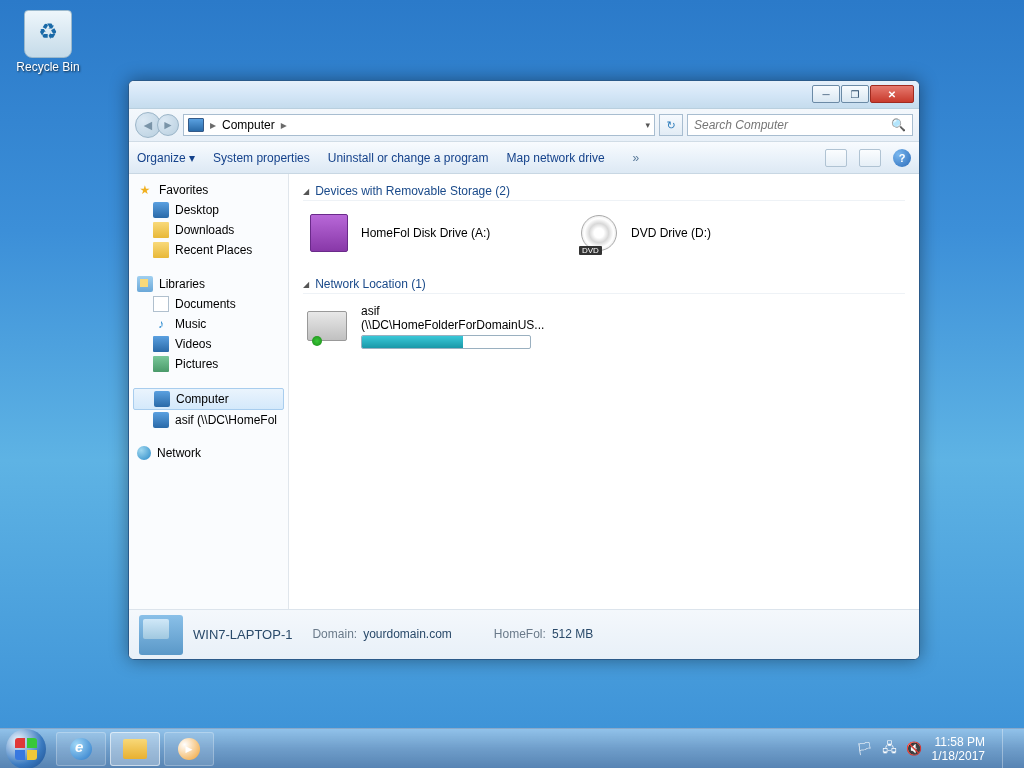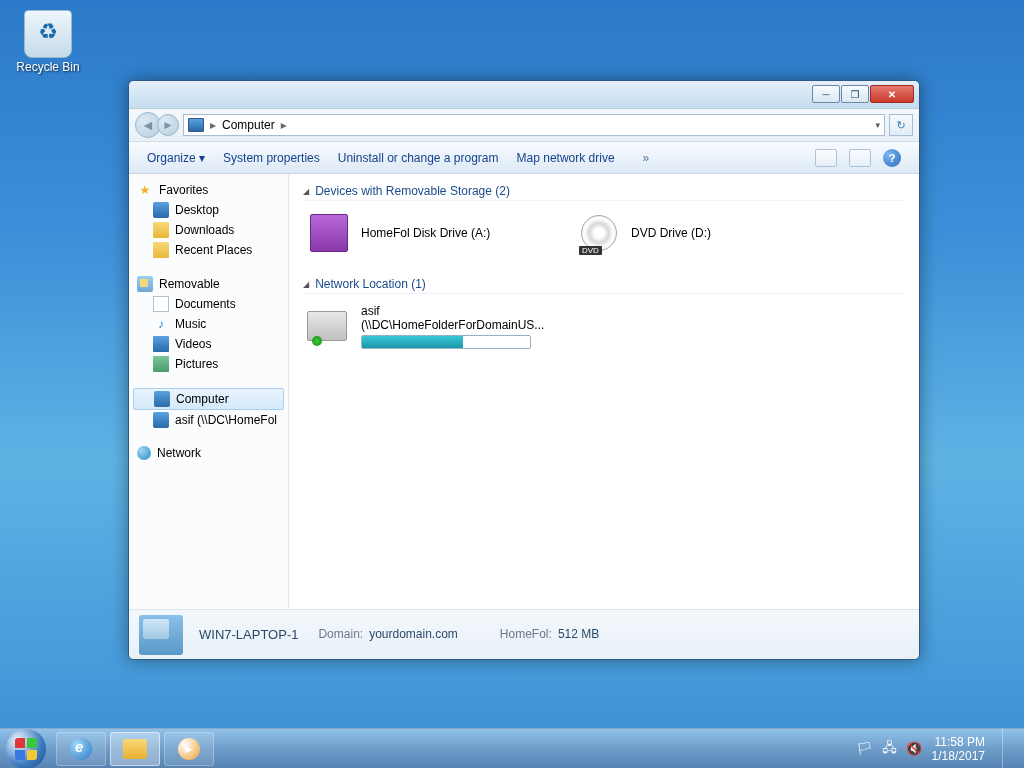--- a/index.html
+++ b/index.html
@@ -16,21 +16,21 @@
 .nav-circle{width:26px;height:26px;border-radius:50%;background:radial-gradient(circle at 30% 30%,#dce9f4,#b8cfdf);border:1px solid #9bb5c8;display:flex;align-items:center;justify-content:center;color:#7a94a8;font-size:14px;cursor:pointer;}
 .nav-circle+.nav-circle{margin-left:-4px;width:22px;height:22px;font-size:12px;}
 .addr{flex:1;height:22px;border:1px solid #a8bdd0;background:#fff;display:flex;align-items:center;padding:0 4px;gap:6px;}
 .addr .pc{width:16px;height:14px;background:linear-gradient(#5aa0e0,#2a6aa8);border:1px solid #355a88;border-radius:1px;}
 .addr .sep{color:#6a6a6a;}
 .addr .drop{margin-left:auto;color:#555;font-size:9px;}
 .ref-btn{width:24px;height:22px;border:1px solid #a8bdd0;background:linear-gradient(#f6fafe,#e2ecf5);display:flex;align-items:center;justify-content:center;color:#2a7aba;cursor:pointer;font-size:11px;}
 .search{width:226px;height:22px;border:1px solid #a8bdd0;background:#fff;display:flex;align-items:center;padding:0 6px;}
 .search input{border:none;outline:none;flex:1;font-style:italic;color:#888;font-size:12px;}
 .search .mag{color:#3a7ab8;}
-.toolbar{height:32px;background:linear-gradient(180deg,#f8fbfe,#eaf2fa 50%,#dde9f4);border-bottom:1px solid #c8d7e3;display:flex;align-items:center;padding:0 18px;gap:18px;color:#1a3e7a;}
+.toolbar{height:32px;background:linear-gradient(180deg,#f8fbfe,#eaf2fa 50%,#dde9f4);border-bottom:1px solid #c8d7e3;display:flex;align-items:center;padding:0 8px;gap:18px;color:#1a3e7a;}
 .toolbar .link{cursor:pointer;color:#15428b;}
 .toolbar .chev{color:#5a7a9a;margin-left:10px;}
 .toolbar .right{margin-left:auto;display:flex;gap:12px;align-items:center;}
 .tb-icon{width:22px;height:18px;border:1px solid #b0c3d3;background:linear-gradient(#fbfdff,#e6eff7);border-radius:2px;cursor:pointer;position:relative;}
 .help{width:18px;height:18px;border-radius:50%;background:radial-gradient(circle at 30% 30%,#7ab8f0,#2a6ab8);color:#fff;display:flex;align-items:center;justify-content:center;font-weight:bold;cursor:pointer;font-size:11px;}
 .body{flex:1;display:flex;overflow:hidden;}
 .sidebar{width:160px;background:#fafcfe;border-right:1px solid #e0e6ec;padding:6px 0;overflow:hidden;}
 .sb-group{margin-bottom:14px;}
 .sb-head{display:flex;align-items:center;gap:6px;padding:2px 8px;cursor:pointer;}
 .sb-item{display:flex;align-items:center;gap:6px;padding:2px 8px 2px 24px;cursor:pointer;white-space:nowrap;overflow:hidden;}
@@ -54,21 +54,21 @@
 .item{display:flex;align-items:center;gap:10px;width:260px;padding:4px;cursor:pointer;}
 .drive-icon{width:44px;height:44px;position:relative;text-align:right;}
 .floppy{width:38px;height:38px;background:linear-gradient(#b868d8,#8838a8);border:1px solid #6a2a8a;border-radius:2px;margin:3px;}
 .dvd{width:36px;height:36px;border-radius:50%;background:radial-gradient(circle,#fff 20%,#d8d8d8 40%,#fff 60%,#c8c8c8);margin:4px;border:1px solid #aaa;}
 .dvd-lab{position:absolute;bottom:0;left:2px;background:#333;color:#fff;font-size:8px;padding:0 3px;border-radius:1px;}
 .netdrive{width:40px;height:30px;background:linear-gradient(#e8e8e8,#c0c0c0);border:1px solid #999;border-radius:2px;margin-top:6px;position:relative;}
 .netdrive::after{content:"";position:absolute;bottom:-6px;left:4px;width:10px;height:10px;background:radial-gradient(#3ac838,#1a8a18);border-radius:50%;}
 .item-text{flex:1;}
 .progress{width:170px;height:14px;border:1px solid #9ab0c0;border-radius:2px;background:#fff;margin-top:3px;overflow:hidden;}
 .progress-fill{height:100%;width:60%;background:linear-gradient(180deg,#3ac8d8,#1a98a8);}
-.details{height:50px;border-top:1px solid #dce4ec;background:linear-gradient(#f4f8fc,#e8f0f8);display:flex;align-items:center;padding:0 10px;gap:16px;}
+.details{height:50px;border-top:1px solid #dce4ec;background:linear-gradient(#f4f8fc,#e8f0f8);display:flex;align-items:center;padding:0 10px;gap:10px;}
 .det-icon{width:44px;height:40px;background:linear-gradient(#8ac0e8,#5a98c8);border-radius:3px;position:relative;}
 .det-icon::before{content:"";position:absolute;top:4px;left:4px;width:26px;height:20px;background:linear-gradient(#d0e8f8,#a0c8e0);border-radius:2px;}
 .det-text{display:flex;flex-direction:column;gap:1px;}
 .det-row{display:flex;gap:6px;}
 .det-label{color:#6a7a8a;}
 .det-val{color:#2a4a6a;}
 .det-name{font-size:13px;color:#2a4a6a;}
 .taskbar{position:absolute;bottom:0;left:0;right:0;height:40px;background:linear-gradient(180deg,rgba(200,225,245,.6) 0%,rgba(120,160,200,.85) 50%,rgba(90,130,175,.9));border-top:1px solid rgba(255,255,255,.3);display:flex;align-items:center;padding:0 6px;}
 .start{width:40px;height:40px;border-radius:50%;background:radial-gradient(circle at 30% 30%,#f0f8ff,#3a7ac0 60%,#1a4a8a);display:flex;align-items:center;justify-content:center;cursor:pointer;margin-right:8px;position:relative;}
 .start::before{content:"";width:22px;height:22px;background:
@@ -110,20 +110,24 @@
       <div class="nav-circle">►</div>
     </div>
     <div class="addr">
       <span class="pc"></span>
       <span class="sep">▸</span>
       <span>Computer</span>
       <span class="sep">▸</span>
       <span class="drop">▾</span>
     </div>
     <div class="ref-btn">↻</div>
+    <div class="search">
+      <input placeholder="Search Computer" style="">
+      <span class="mag">🔍</span>
+    </div>
   </div>
 
   <div class="toolbar">
     <span class="link"><span>Organize</span> <span>▾</span></span>
     <span class="link">System properties</span>
     <span class="link">Uninstall or change a program</span>
     <span class="link">Map network drive</span>
     <span class="chev">»</span>
     <div class="right">
       <div class="tb-icon"></div>
@@ -148,21 +152,21 @@
             <span>Downloads</span>
           </div>
         <div class="sb-item">
             <span class="ico folder"></span>
             <span>Recent Places</span>
           </div>
       </div>
       <div class="sb-group">
         <div class="sb-head">
             <span class="ico lib"></span>
-            <span>Removable</span>
+            <span>Libraries</span>
           </div>
         <div class="sb-item">
             <span class="ico doc"></span>
             <span>Documents</span>
           </div>
         <div class="sb-item">
             <span class="ico note">♪</span>
             <span>Music</span>
           </div>
         <div class="sb-item">

